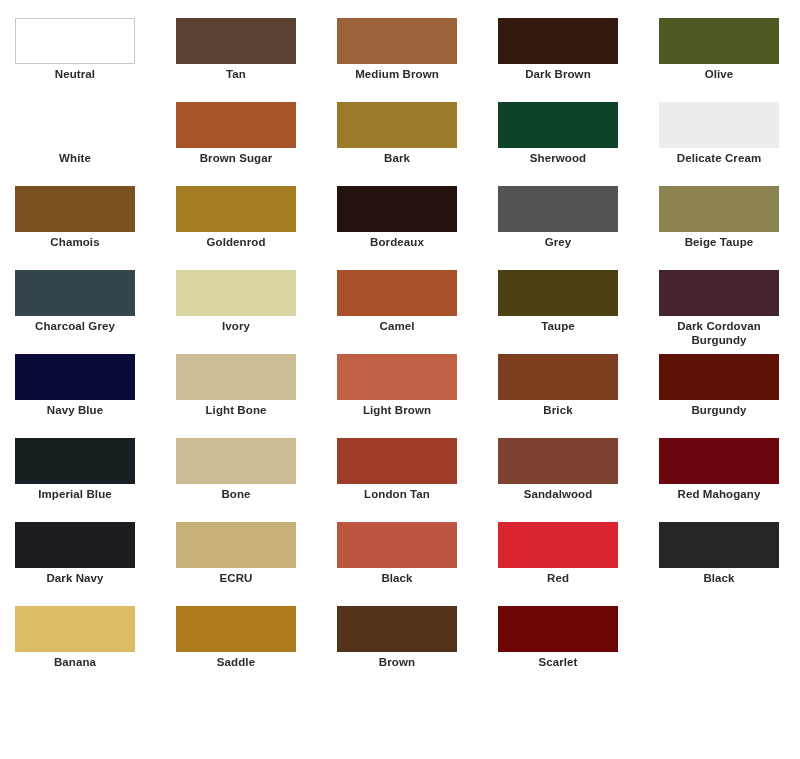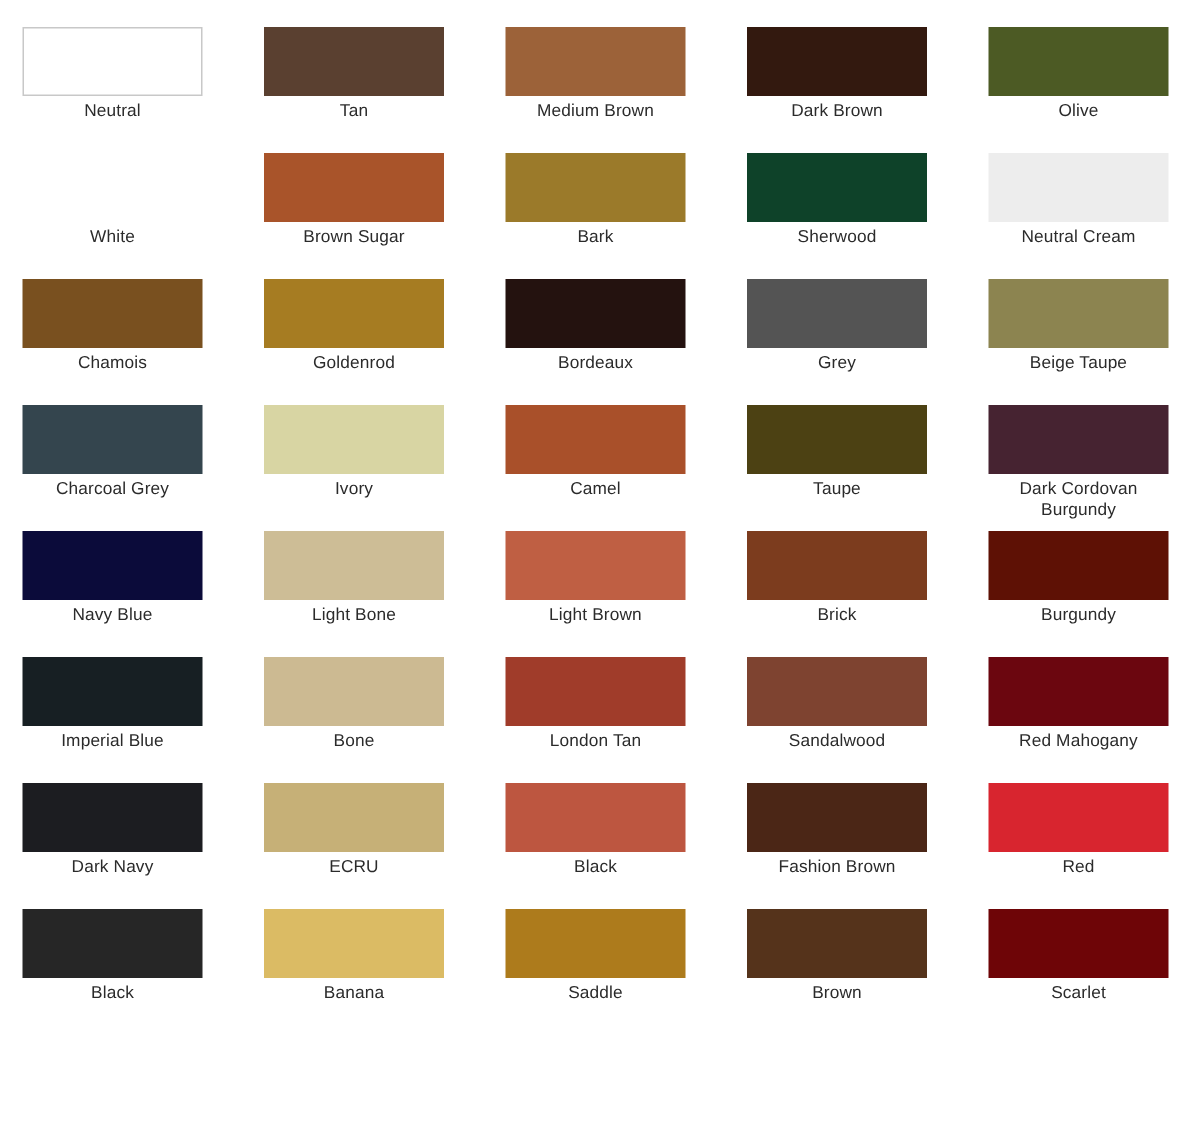--- a/index.html
+++ b/index.html
@@ -18,20 +18,21 @@
 
   #swatch-grid {
     position: relative;
     width: 800px;
     height: 759px;
     display: grid;
     grid-template-columns: repeat(5, 161px);
     grid-template-rows: repeat(9, 84px);
     padding: 18px 0 0 15px;
     box-sizing: border-box;
+    font-weight: bold;
   }
 
   .swatch-cell {
     width: 161px;
     height: 84px;
     box-sizing: border-box;
     display: flex;
     flex-direction: column;
     align-items: flex-start;
   }
@@ -101,21 +102,21 @@
     <div class="swatch-cell">
       <div class="swatch-chip borderless" style="background-color: rgb(155, 122, 42);"></div>
       <div class="swatch-label">Bark</div>
     </div>
     <div class="swatch-cell">
       <div class="swatch-chip borderless" style="background-color: rgb(14, 66, 41);"></div>
       <div class="swatch-label">Sherwood</div>
     </div>
     <div class="swatch-cell">
       <div class="swatch-chip borderless" style="background-color: rgb(237, 237, 237);"></div>
-      <div class="swatch-label">Neutral Cream</div>
+      <div class="swatch-label">Delicate Cream</div>
     </div>
     <div class="swatch-cell">
       <div class="swatch-chip borderless" style="background-color: rgb(121, 80, 31);"></div>
       <div class="swatch-label">Chamois</div>
     </div>
     <div class="swatch-cell">
       <div class="swatch-chip borderless" style="background-color: rgb(166, 124, 34);"></div>
       <div class="swatch-label">Goldenrod</div>
     </div>
     <div class="swatch-cell">
@@ -197,24 +198,20 @@
     </div>
     <div class="swatch-cell">
       <div class="swatch-chip borderless" style="background-color: rgb(198, 176, 119);"></div>
       <div class="swatch-label">ECRU</div>
     </div>
     <div class="swatch-cell">
       <div class="swatch-chip borderless" style="background-color: rgb(189, 86, 64);"></div>
       <div class="swatch-label">Black</div>
     </div>
     <div class="swatch-cell">
-      <div class="swatch-chip borderless" style="background-color: rgb(75, 38, 22);"></div>
-      <div class="swatch-label">Fashion Brown</div>
-    </div>
-    <div class="swatch-cell">
       <div class="swatch-chip borderless" style="background-color: rgb(216, 37, 47);"></div>
       <div class="swatch-label">Red</div>
     </div>
     <div class="swatch-cell">
       <div class="swatch-chip borderless" style="background-color: rgb(38, 38, 38);"></div>
       <div class="swatch-label">Black</div>
     </div>
     <div class="swatch-cell">
       <div class="swatch-chip borderless" style="background-color: rgb(219, 187, 100);"></div>
       <div class="swatch-label">Banana</div>

